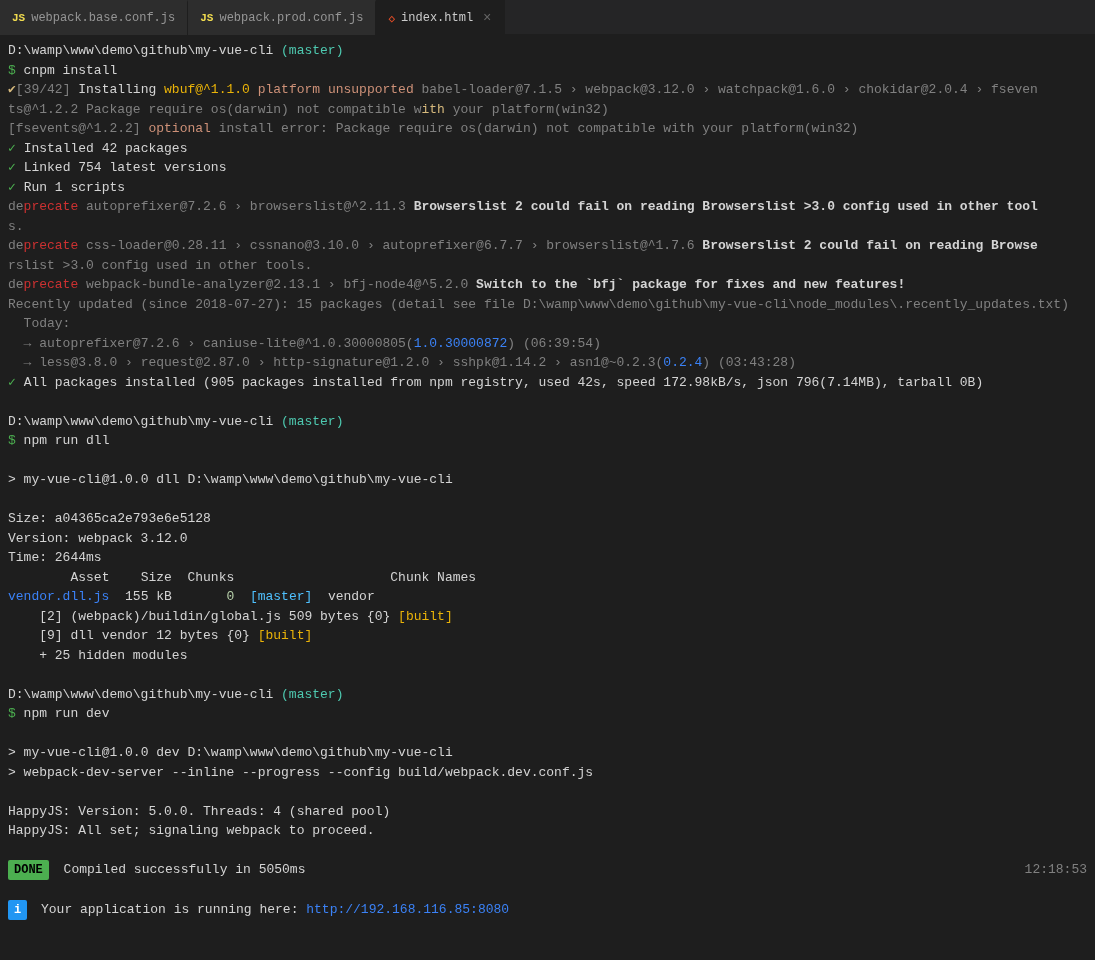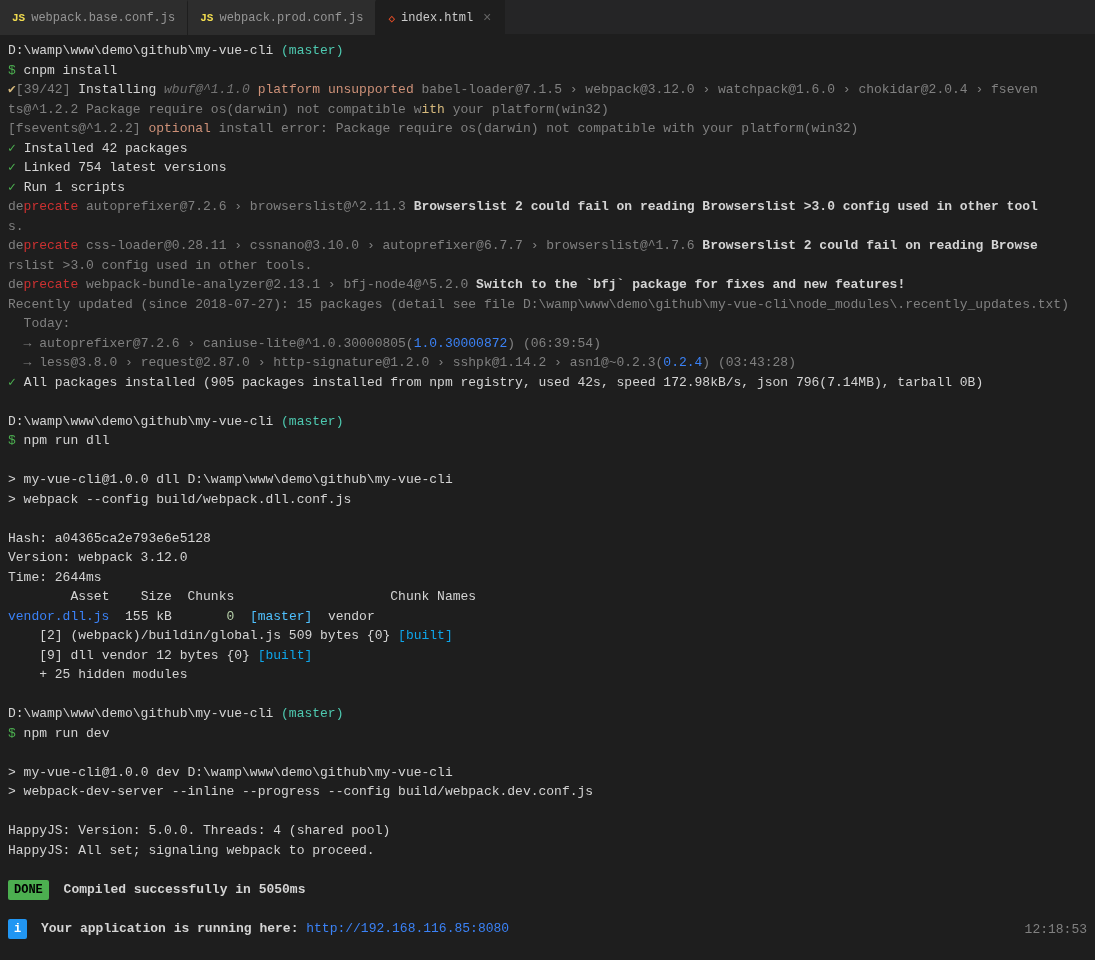--- a/index.html
+++ b/index.html
@@ -55,31 +55,31 @@
     .terminal {
       background: #1e1e1e;
       padding: 6px 8px;
       line-height: 1.5;
       font-size: 13px;
       height: 925px;
       overflow-y: auto;
     }
 
     
-    .c-white { color: #d4d4d4; font-weight: bold; }
+    .c-white { color: #d4d4d4; }
     .c-cyan { color: #3b82f6; }
     .c-green { color: #4caf50; }
     .c-orange { color: #ce9178; }
     .c-gray { color: #808080; }
     .c-arrow { color: #d4d4d4; }
-    .c-pkg { color: #737373; font-style: italic; }
+    .c-pkg { color: #eab308; }
     .c-warn { color: #d7ba7d; }
     .c-deprecate { color: #cd3131; }
     .c-emitted { color: #4fc1ff; }
-    .c-built { color: #0ea5e9; }
+    .c-built { color: #eab308; }
     .c-num { color: #b5cea8; }
 
     
     .badge-done {
       display: inline-block;
       background: #4caf50;
       color: #000;
       font-weight: bold;
       font-size: 12px;
       padding: 1px 6px;
@@ -149,23 +149,22 @@
   <span class="line"><span class="c-gray">  → autoprefixer@7.2.6 › caniuse-lite@^1.0.30000805(</span><span class="c-cyan">1.0.30000872</span><span class="c-gray">) (06:39:54)</span></span>
   <span class="line"><span class="c-gray">  → less@3.8.0 › request@2.87.0 › http-signature@1.2.0 › sshpk@1.14.2 › asn1@~0.2.3(</span><span class="c-cyan">0.2.4</span><span class="c-gray">) (03:43:28)</span></span>
   <span class="line"><span class="c-green">✓</span> All packages installed (905 packages installed from npm registry, used 42s, speed 172.98kB/s, json 796(7.14MB), tarball 0B)</span>
 
   <span class="line">&nbsp;</span>
 
   <span class="line"><span class="c-path">D:\wamp\www\demo\github\my-vue-cli</span> <span class="c-master">(master)</span></span>
   <span class="line"><span class="c-green">$</span> npm run dll</span>
   <span class="line">&nbsp;</span>
   <span class="line"><span class="c-arrow">&gt;</span> my-vue-cli@1.0.0 dll D:\wamp\www\demo\github\my-vue-cli</span>
-  <span class="line"><span class="c-arrow">&gt;</span> webpack --config build/webpack.dll.conf.js</span>
   <span class="line">&nbsp;</span>
-  <span class="line">Hash: a04365ca2e793e6e5128</span>
+  <span class="line">Size: a04365ca2e793e6e5128</span>
   <span class="line">Version: webpack 3.12.0</span>
   <span class="line">Time: 2644ms</span>
 
   <span class="line">        Asset    Size  Chunks                    Chunk Names</span>
   <span class="line"><span class="c-cyan">vendor.dll.js</span>  155 kB       <span class="c-num">0</span>  <span class="c-emitted">[master]</span>  vendor</span>
   <span class="line">    [2] (webpack)/buildin/global.js 509 bytes {0} <span class="c-built">[built]</span></span>
   <span class="line">    [9] dll vendor 12 bytes {0} <span class="c-built">[built]</span></span>
   <span class="line">    + 25 hidden modules</span>
 
   <span class="line">&nbsp;</span>
@@ -173,19 +172,19 @@
   <span class="line"><span class="c-path">D:\wamp\www\demo\github\my-vue-cli</span> <span class="c-master">(master)</span></span>
   <span class="line"><span class="c-green">$</span> npm run dev</span>
   <span class="line">&nbsp;</span>
   <span class="line"><span class="c-arrow">&gt;</span> my-vue-cli@1.0.0 dev D:\wamp\www\demo\github\my-vue-cli</span>
   <span class="line"><span class="c-arrow">&gt;</span> webpack-dev-server --inline --progress --config build/webpack.dev.conf.js</span>
   <span class="line">&nbsp;</span>
   <span class="line">HappyJS: Version: 5.0.0. Threads: 4 (shared pool)</span>
   <span class="line">HappyJS: All set; signaling webpack to proceed.</span>
   <span class="line">&nbsp;</span>
 
-  <span class="line"><span class="badge-done">DONE</span><span class="c-white"> Compiled successfully in 5050ms</span><span style="float:right; color:#808080;margin-top:40px;">12:18:53</span></span>
+  <span class="line"><span class="badge-done">DONE</span><span class="c-white"> Compiled successfully in 5050ms</span><span style="float:right; color:#808080;">12:18:53</span></span>
   <span class="line">&nbsp;</span>
 
   <span class="line"><span class="badge-info">i</span><span class="c-white"> Your application is running here: </span><span class="c-cyan">http://192.168.116.85:8080</span></span>
   <span class="line">&nbsp;</span>
 
 </div>
 
 </body></html>

